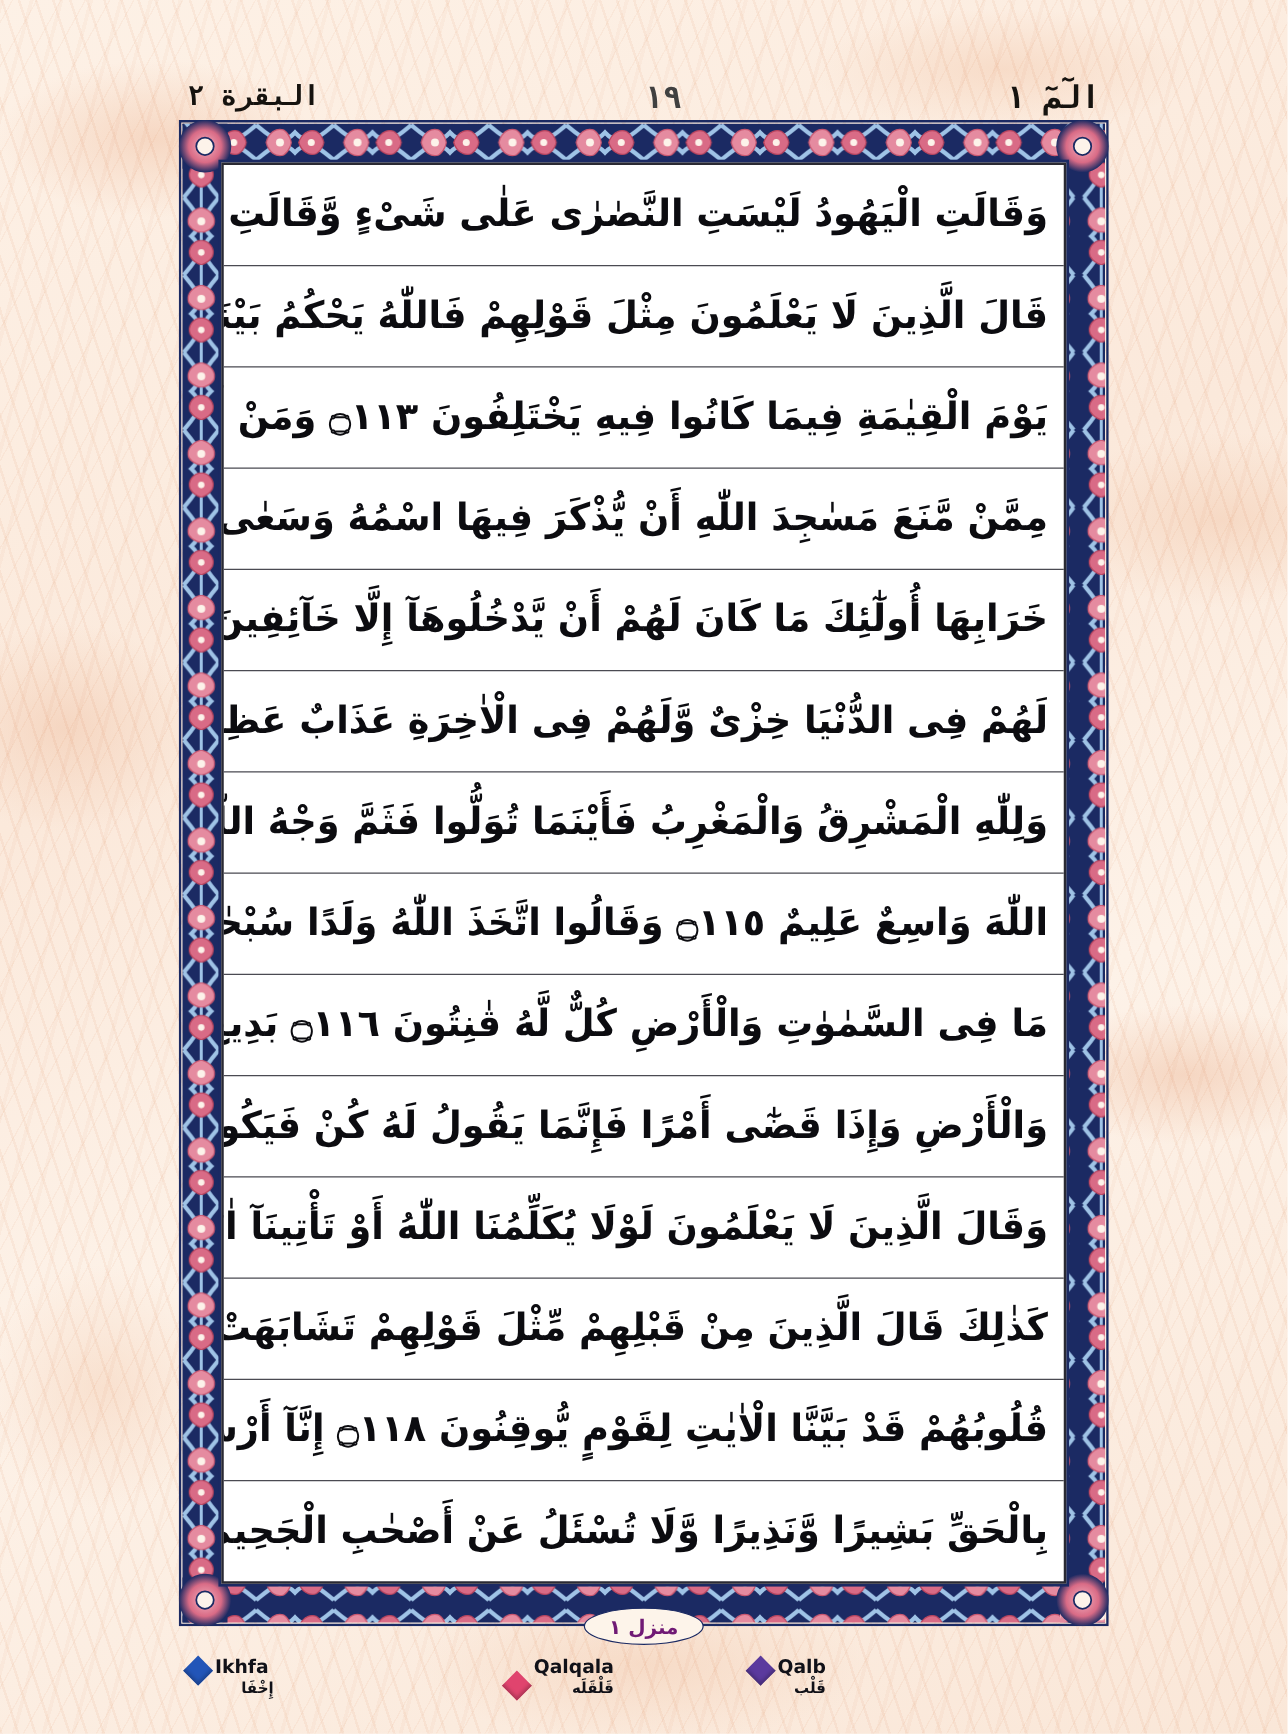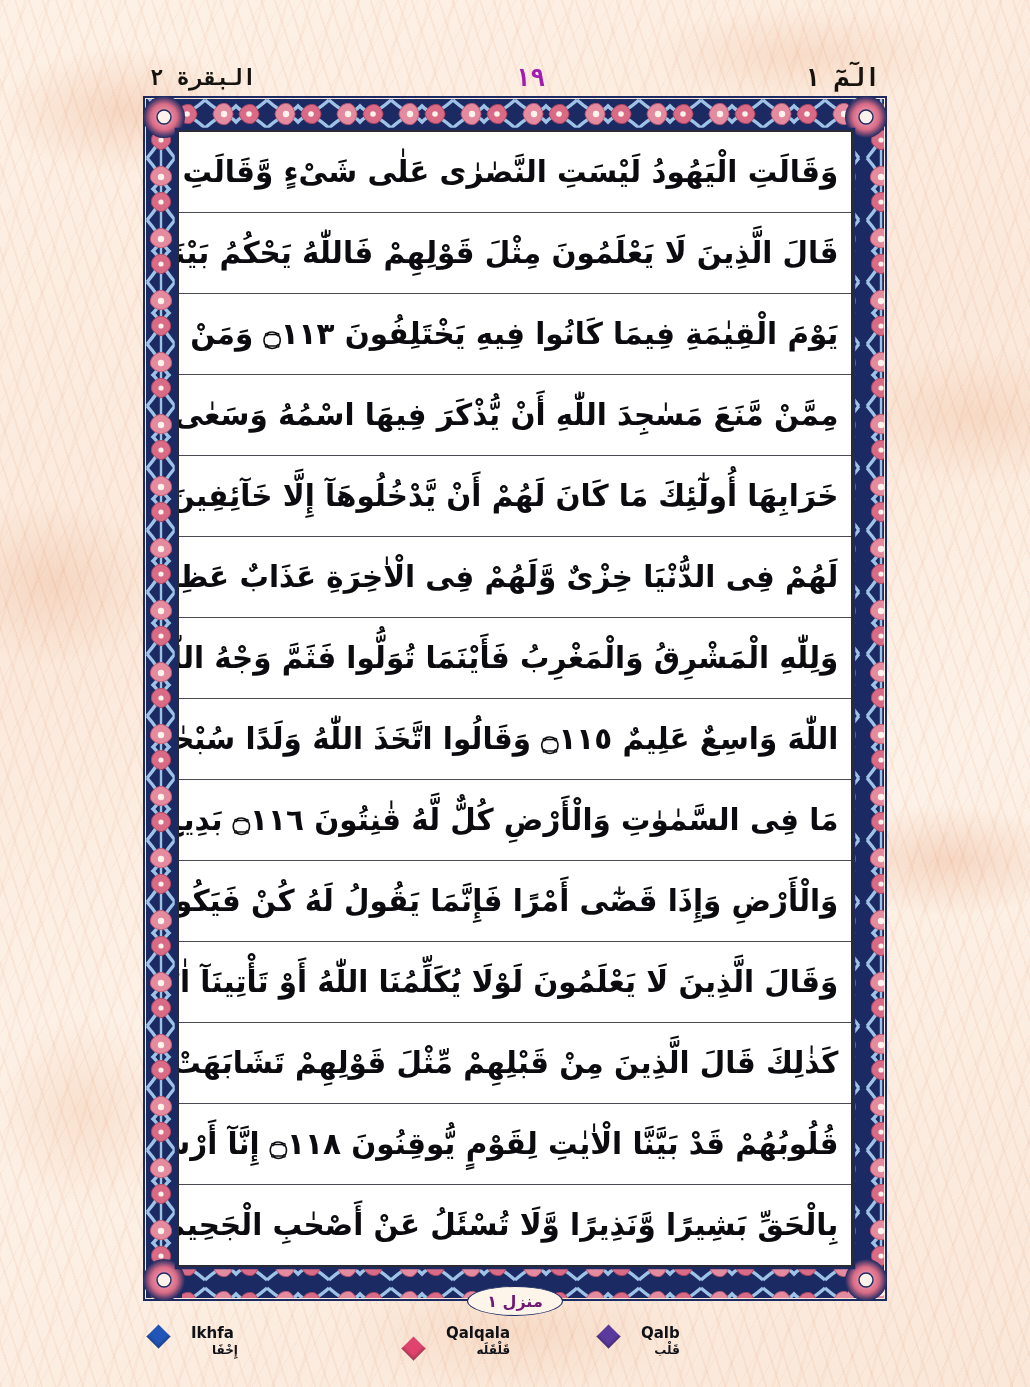--- a/index.html
+++ b/index.html
@@ -42,21 +42,21 @@
     position:absolute; top:58px; left:150px; right:150px;
     height:40px;
     display:flex; align-items:center; justify-content:space-between;
     z-index:6;
   }
   .hdr-txt{
     font-family:Liberation Mono, monospace;
     font-size:22px; font-weight:700; color:#16130f;
     direction:rtl; white-space:nowrap; letter-spacing:.5px;
   }
-  .hdr-page{ font-size:25px; font-weight:700; color:#a21caf; }
+  .hdr-page{ font-size:25px; font-weight:700; color:#404040; }
   .hdr-juz{ font-size:25px; }
 
   
   .frame {
     position:absolute;
     left:143px; top:96px;
     width:744px; height:1205px;
     z-index:4;
   }
   .frame svg{ display:block; width:100%; height:100%; }
@@ -112,21 +112,21 @@
   }
 
   
   .legend{
     position:absolute;
     left:150px; right:130px; top:1325px;
     height:58px;
     display:flex; align-items:flex-start;
     z-index:6;
   }
-  .lg-item{ display:flex; align-items:flex-start; gap:24px; }
+  .lg-item{ display:flex; align-items:flex-start; gap:5px; }
   .lg-1{ width:255px; }
   .lg-2{ width:270px; }
   .lg-3{ width:195px;align-items:flex-end; }
   .lg-4{ width:auto; }
 
   .diamond{
     width:17px; height:17px;
     transform:rotate(45deg);
     margin-top:3px;
     flex:none;

